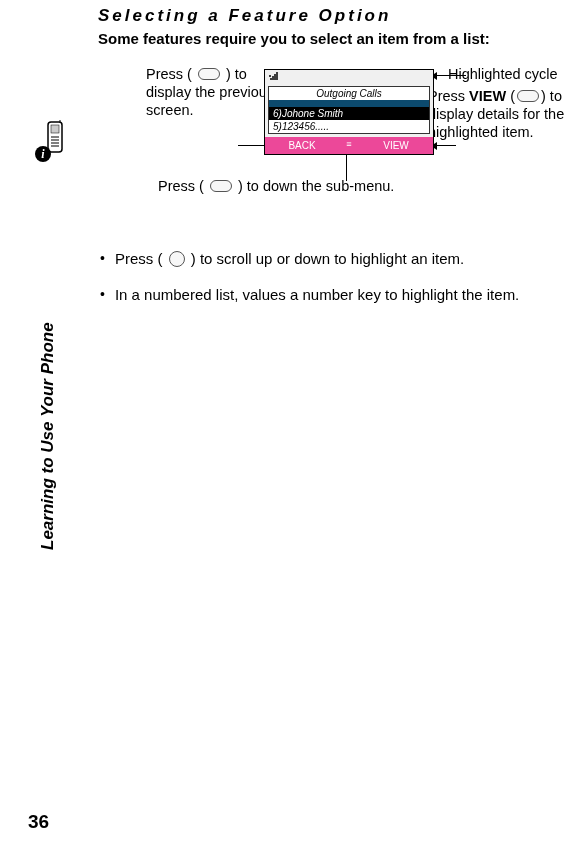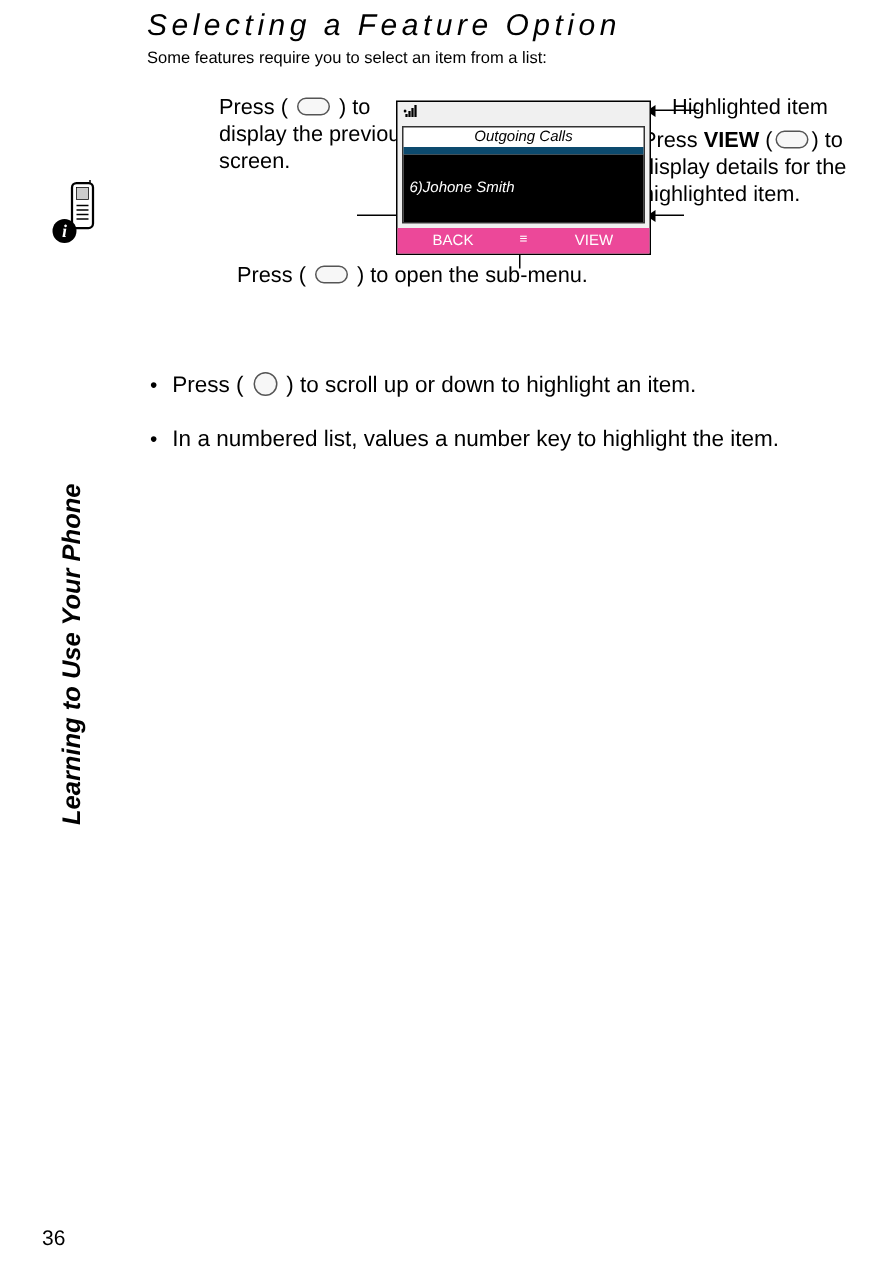--- a/index.html
+++ b/index.html
@@ -37,28 +37,30 @@
       font-size: 17px;
       white-space: nowrap;
     }
     .content {
       margin-left: 98px;
       margin-right: 12px;
       padding-top: 6px;
     }
     .title {
       font-family: Arial, sans-serif;
-      font-size: 20px;
+      font-size: 17px;
       font-style: italic;
       letter-spacing: 3px;
       margin-bottom: 4px;
+      font-weight: bold;
     }
     .intro {
-      font-size: 11px;
+      font-size: 15px;
       margin-bottom: 18px;
+      font-weight: bold;
     }
     .diagram-area {
       position: relative;
       height: 160px;
       margin-bottom: 24px;
     }
     .annot {
       position: absolute;
       font-size: 14.5px;
       line-height: 1.25;
@@ -103,24 +105,24 @@
       border: 1px solid #333;
       margin: 0 3px 3px 3px;
       background: #fff;
       font-family: Verdana, sans-serif;
       font-size: 10px;
       font-style: italic;
     }
     .phone-list-header {
       text-align: center;
       padding: 1px 0;
-      border-bottom: 5px solid #0c4a6e;
+      border-bottom: 7px solid #0c4a6e;
     }
     .phone-list-row {
-      padding: 17px 4px;
+      padding: 1px 4px;
     }
     .highlighted {
       background: #000;
       color: #fff;
     }
     .phone-softkeys {
       display: flex;
       background: #ec4899;
       color: #fff;
       font-size: 10px;
@@ -189,22 +191,22 @@
     }
     .key-icon.round {
       width: 16px;
       height: 16px;
       border-radius: 50%;
     }
     .page-num {
       position: absolute;
       bottom: 18px;
       left: 28px;
-      font-weight: normal;
-      font-size: 14px;
+      font-weight: bold;
+      font-size: 19px;
     }
   </style>
 </head>
 <body>
 
 <div class="sidebar">
   <div class="phone-icon-group">
     <svg width="40" height="50" viewBox="0 0 40 50">
       <rect x="20" y="2" width="14" height="30" rx="3" fill="#fff" stroke="#000" stroke-width="1.5"></rect>
       <rect x="23" y="5" width="8" height="8" fill="#ccc" stroke="#000" stroke-width="0.5"></rect>
@@ -223,47 +225,48 @@
 <div class="content">
   <div class="title">Selecting a Feature Option</div>
   <div class="intro">Some features require you to select an item from a list:</div>
 
   <div class="diagram-area">
     <div class="annot annot-left">
       <span>Press (</span>
       <span class="key-icon"></span>
       <span>) to display the previous screen.</span>
     </div>
-    <div class="annot annot-right1">Highlighted item</div>
+    <div class="annot annot-right1">Highlighted cycle</div>
     <div class="annot annot-right2">
       <span>Press </span><b>VIEW</b><span> (</span><span class="key-icon"></span><span>) to display details for the highlighted item.</span>
     </div>
     <div class="annot annot-bottom">
       <span>Press (</span>
       <span class="key-icon"></span>
-      <span>) to open the sub-menu.</span>
+      <span>) to down the sub-menu.</span>
     </div>
 
     <div class="arrow-line arrow-head-r" style="left:140px; top:80px; width:30px;"></div>
     <div class="arrow-line arrow-head-l" style="left:338px; top:10px; width:30px;"></div>
     <div class="arrow-line arrow-head-l" style="left:338px; top:80px; width:20px;"></div>
     <div class="arrow-line" style="left:248px; top:90px; width:1px; height:26px;"></div>
 
     <div class="phone-screen">
       <div class="phone-statusbar">
         <span>
           <svg width="14" height="10" viewBox="0 0 14 10">
               <path d="M2 8 L2 6 M4 8 L4 4 M6 8 L6 2 M8 8 L8 0" stroke="#000" stroke-width="1.5"></path>
               <circle cx="1" cy="4" r="1" fill="#000"></circle>
             </svg>
         </span>
       </div>
       <div class="phone-list">
         <div class="phone-list-header">Outgoing Calls</div>
         <div class="phone-list-row highlighted">6)Johone Smith</div>
+        <div class="phone-list-row">5)123456.....</div>
       </div>
       <div class="phone-softkeys">
         <div class="softkey">BACK</div>
         <div class="softkey-sep">≡</div>
         <div class="softkey">VIEW</div>
       </div>
     </div>
   </div>
 
   <ul class="bullets">

